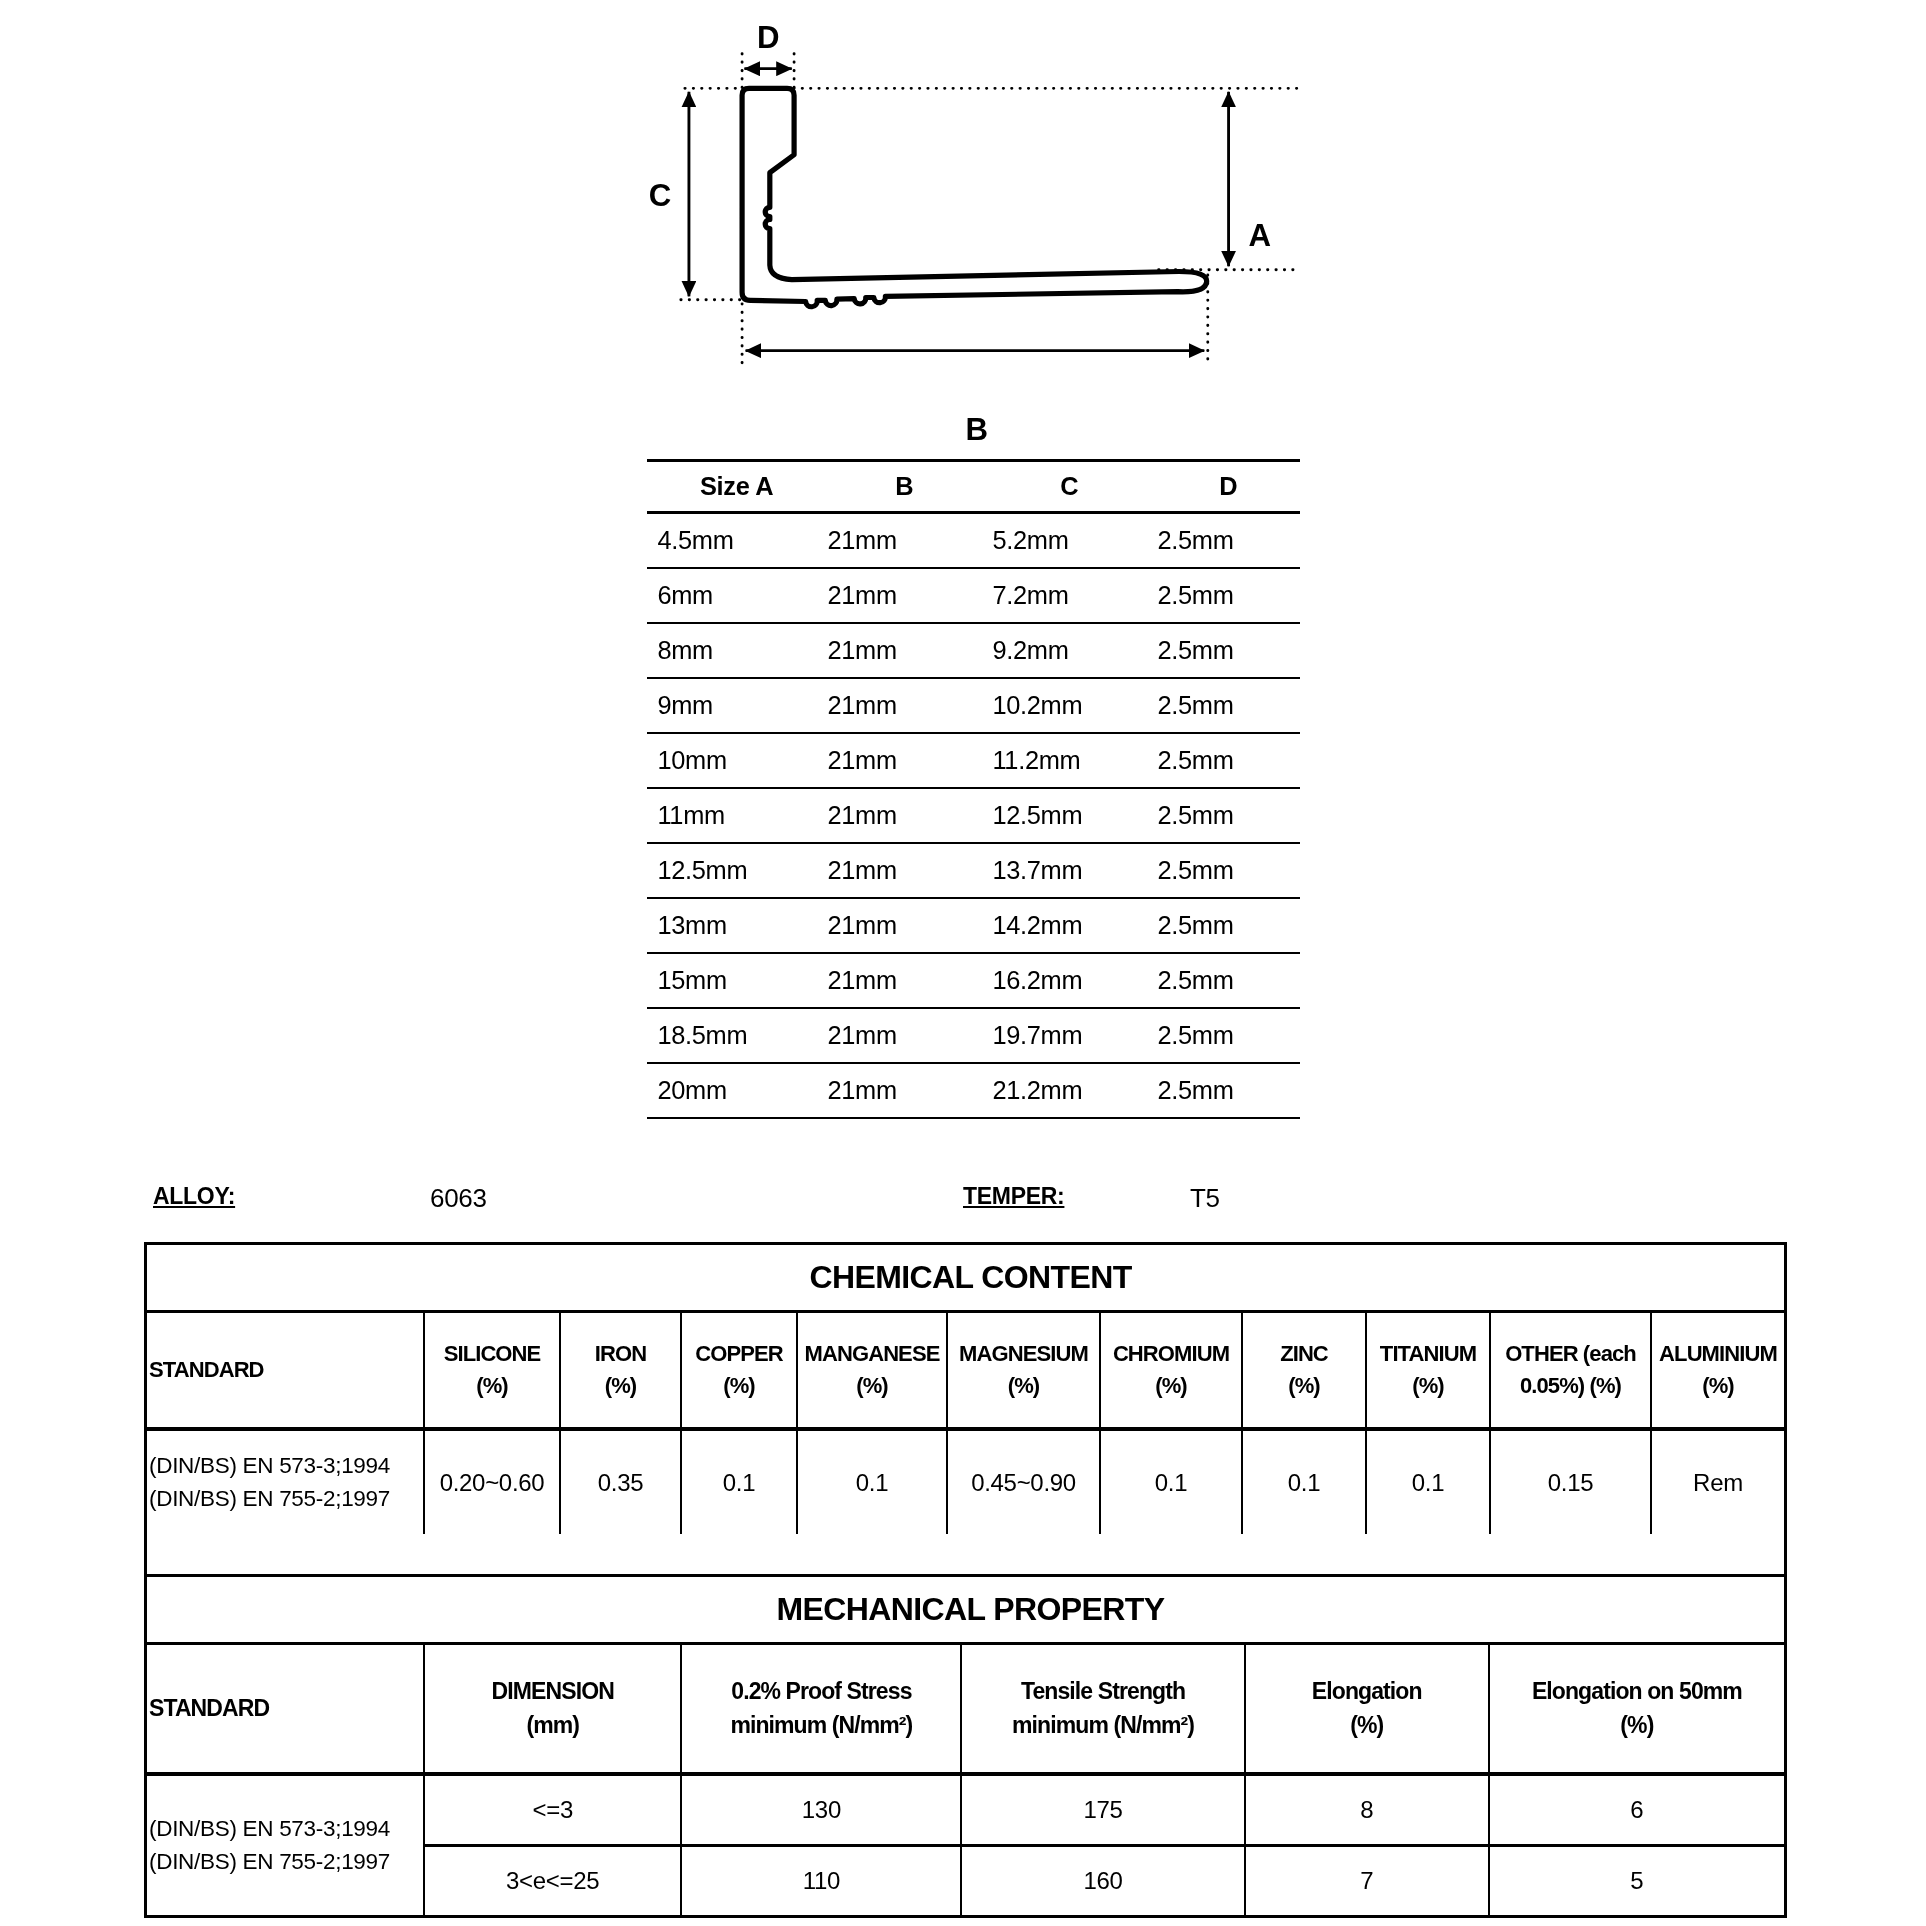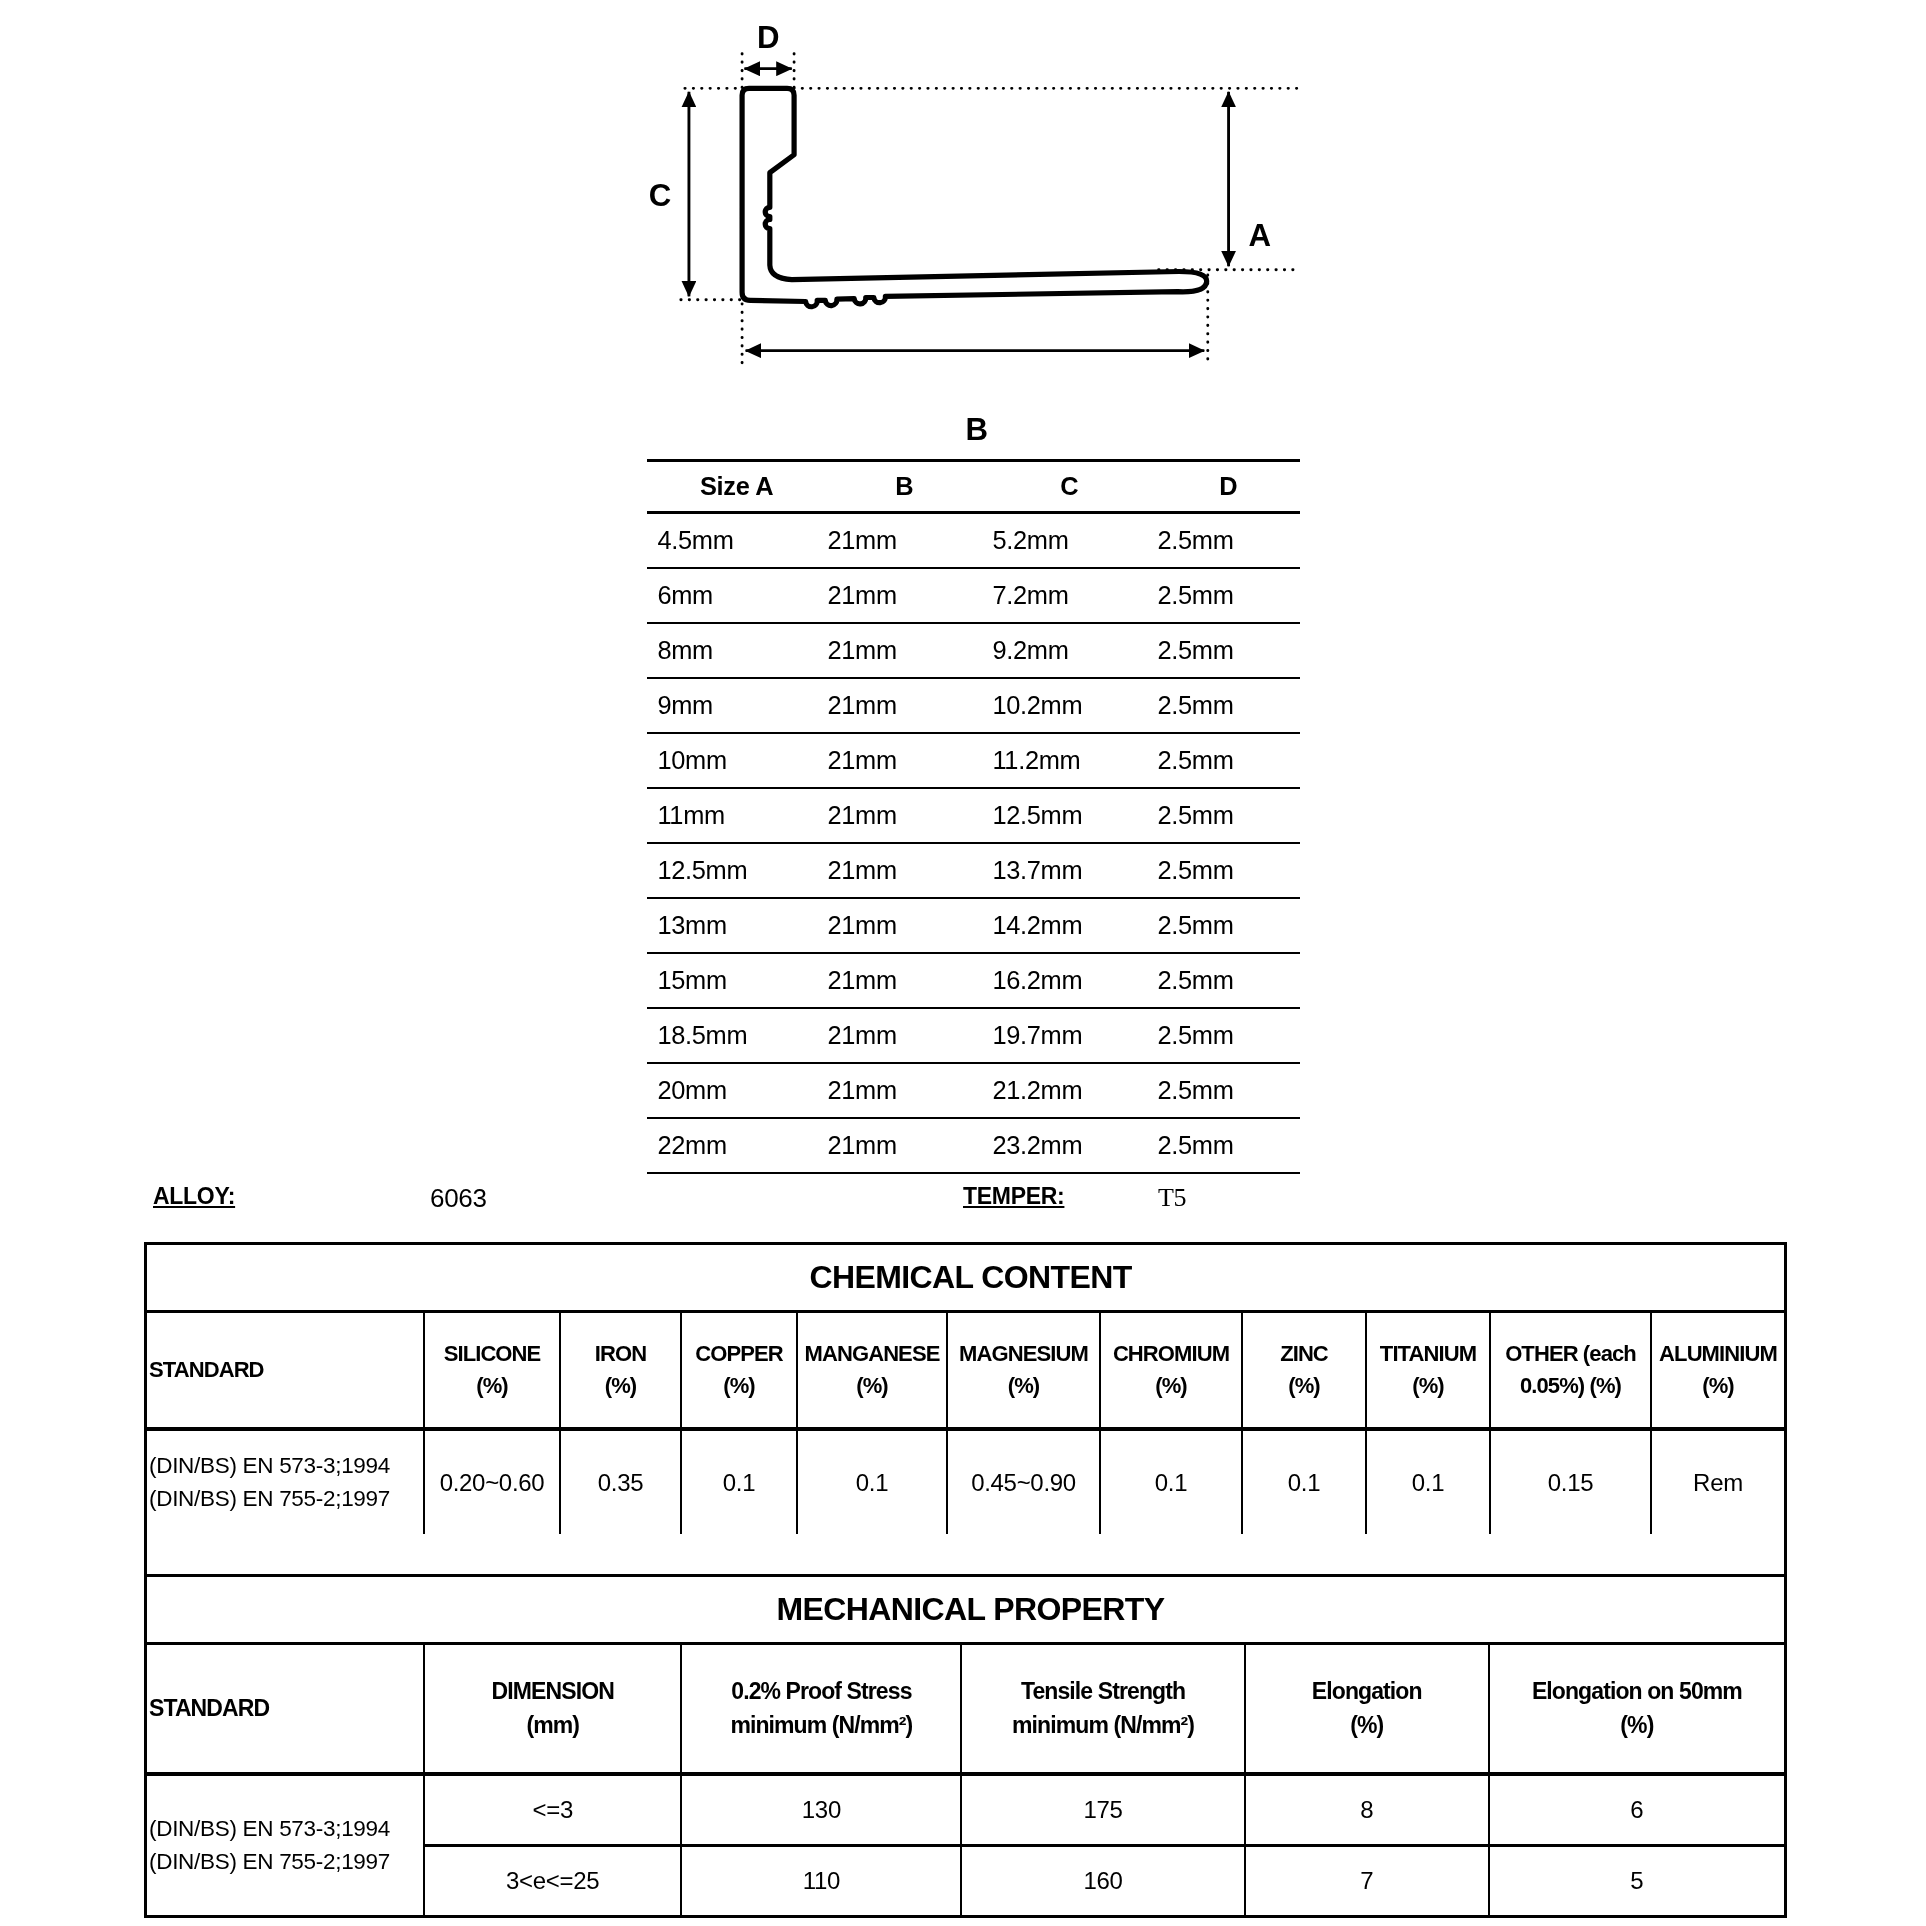--- a/index.html
+++ b/index.html
@@ -34,21 +34,21 @@
   #size-table tbody td{
     text-align:left;height:51px;padding-left:10.4px;
     border-bottom:2.9px solid #000;font-weight:400;
   }
 
   
   #alloy-line{position:absolute;left:0;top:1183px;width:1926px;height:40px;}
   #alloy-line .lbl{position:absolute;font-weight:700;font-size:23px;text-decoration:underline;}
   #alloy-line .val{position:absolute;font-weight:400;font-size:26px;}
   #alloy-label{left:153px;} #alloy-value{left:430px;}
-  #temper-label{left:963px;} #temper-value{left:1158px;font-family:Liberation Serif, serif;}
+  #temper-label{left:963px;} #temper-value{left:1190px;}
 
   
   #spec{position:absolute;left:144px;top:1242px;width:1637px;border:3.5px solid #000;}
   .band{
     height:65px;line-height:65px;text-align:center;
     font-weight:700;font-size:32px;letter-spacing:-0.6px;padding-left:10px;
   }
   .band.chem{border-bottom:3.5px solid #000;}
   .band.mech{border-top:3.5px solid #000;border-bottom:3.5px solid #000;margin-top:40px;}
   #spec table{border-collapse:collapse;table-layout:fixed;width:100%;}
@@ -208,26 +208,20 @@
         <td>21mm</td>
         <td>19.7mm</td>
         <td>2.5mm</td>
       </tr>
       <tr>
         <td>20mm</td>
         <td>21mm</td>
         <td>21.2mm</td>
         <td>2.5mm</td>
       </tr>
-      <tr>
-        <td>22mm</td>
-        <td>21mm</td>
-        <td>23.2mm</td>
-        <td>2.5mm</td>
-      </tr>
     </tbody>
   </table>
 
   <div id="alloy-line">
     <span id="alloy-label" class="lbl">ALLOY:</span>
     <span id="alloy-value" class="val">6063</span>
     <span id="temper-label" class="lbl">TEMPER:</span>
     <span id="temper-value" class="val">T5</span>
   </div>
 

